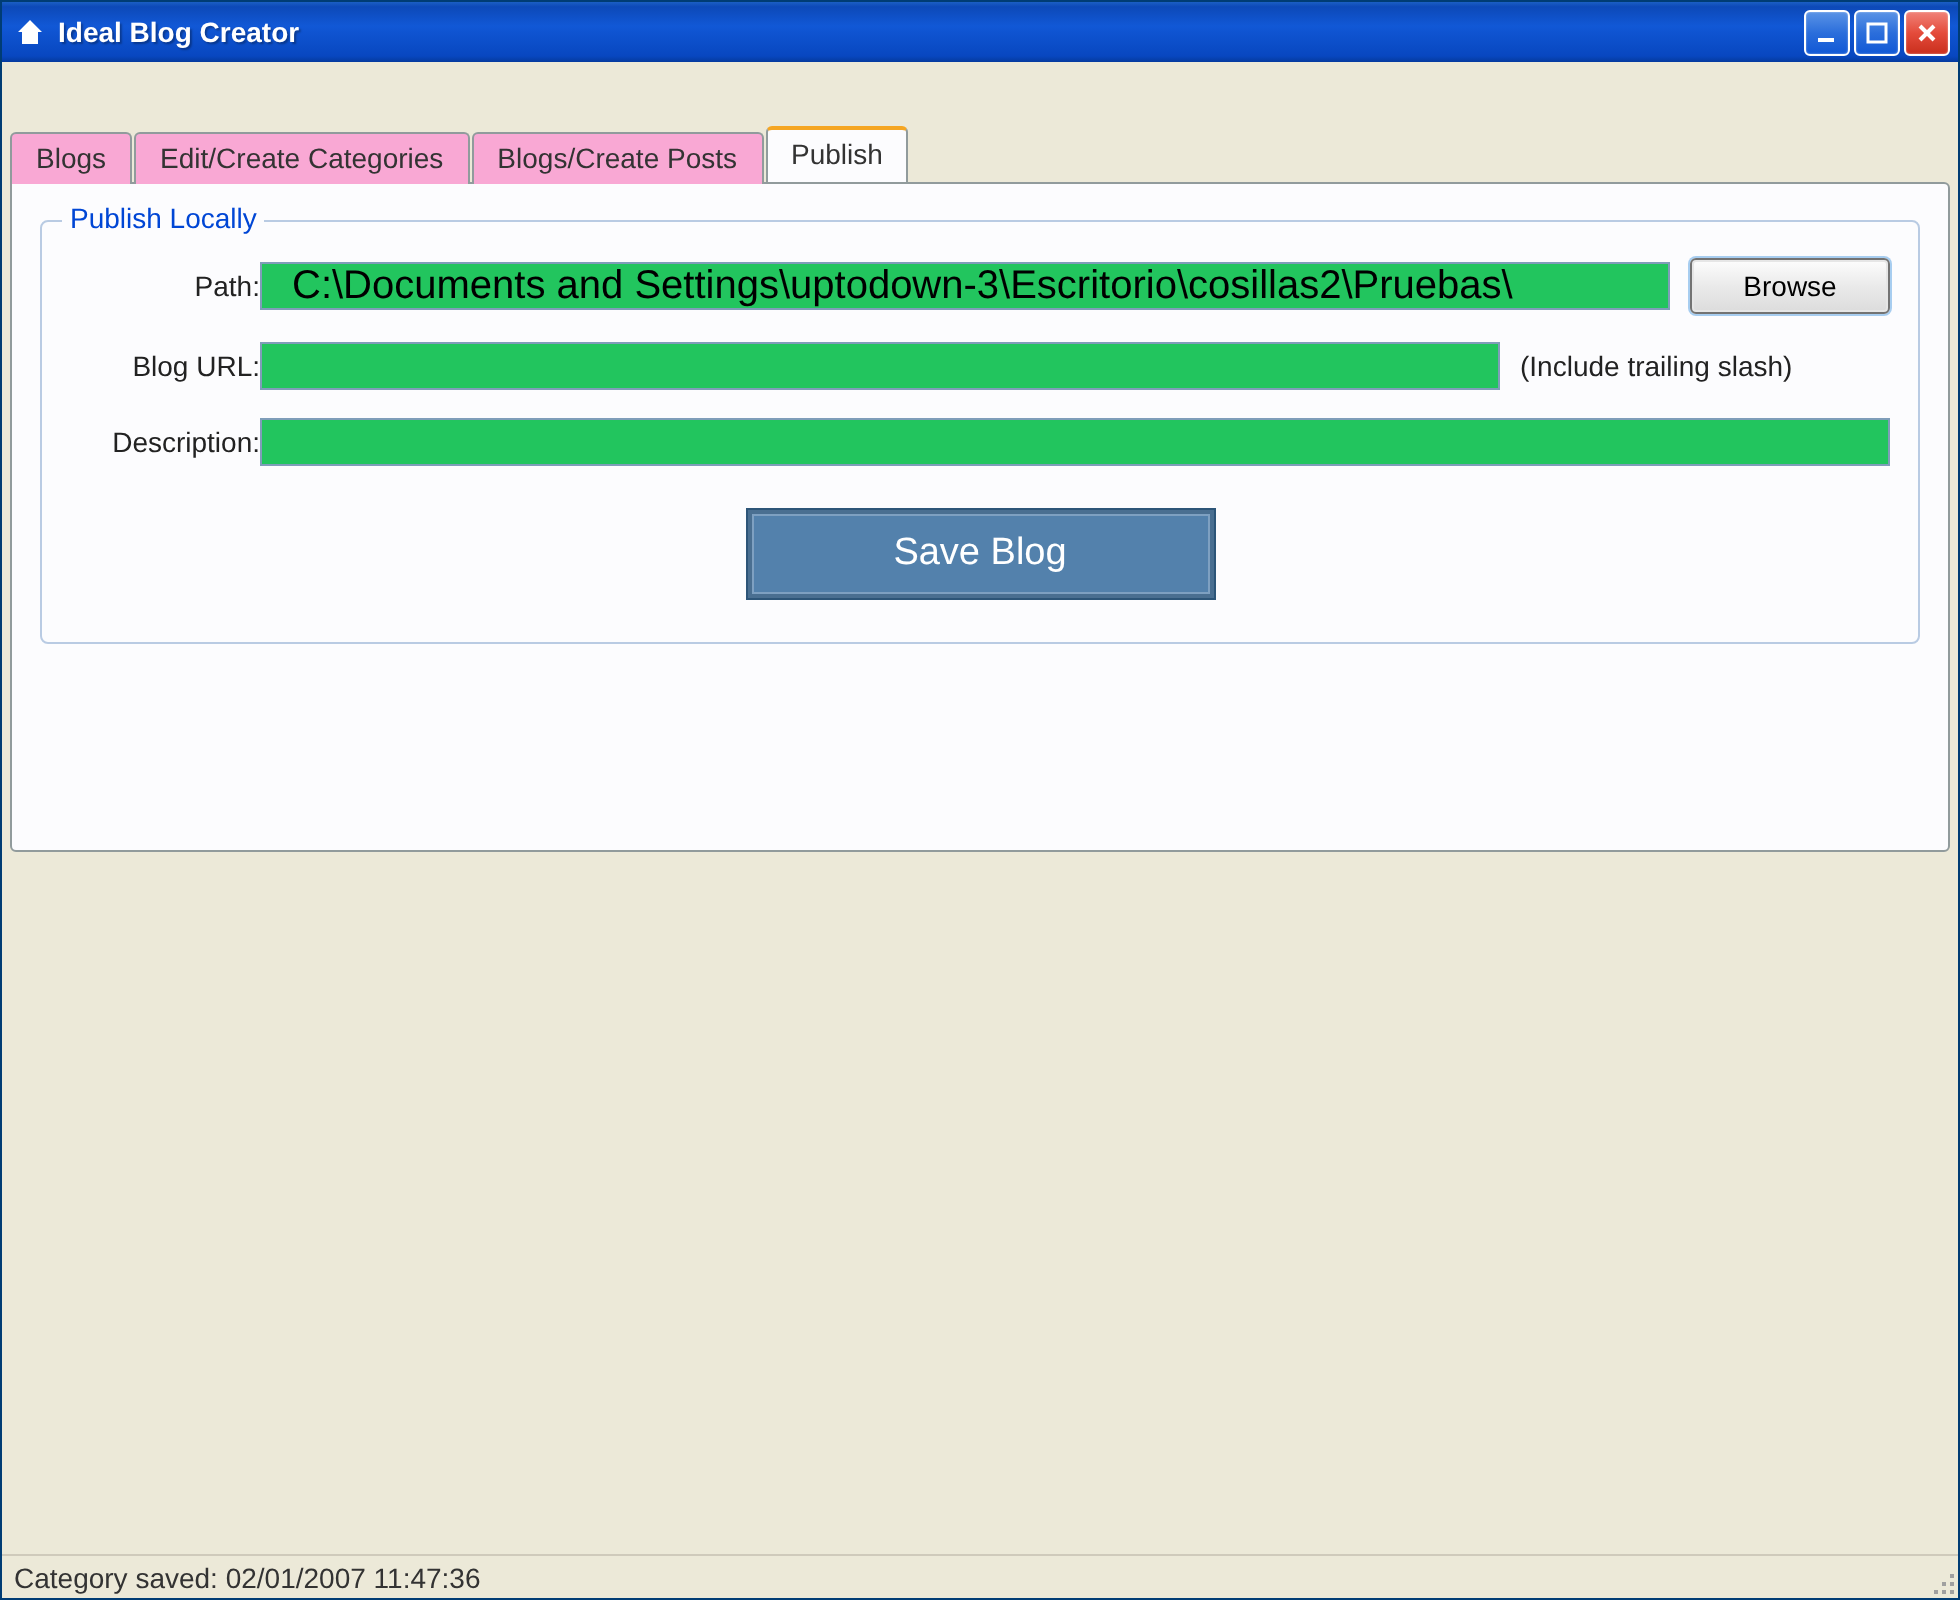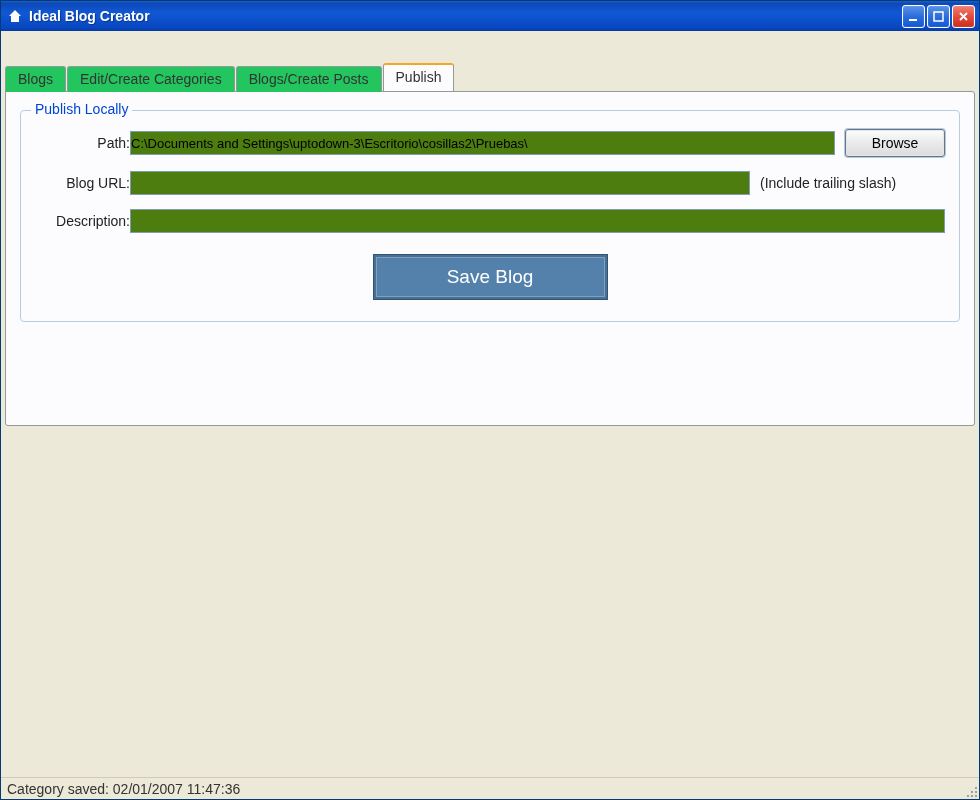--- a/index.html
+++ b/index.html
@@ -82,21 +82,21 @@
     display: flex;
     align-items: flex-end;
     font-size: 14px;
     position: relative;
     z-index: 2;
   }
   .tab {
     padding: 4px 12px 5px 12px;
     border: 1px solid #919b9c;
     border-bottom: none;
-    background: #22c55e;
+    background: #f9a8d4;
     border-radius: 3px 3px 0 0;
     margin-right: 1px;
     position: relative;
     top: 1px;
     color: #333;
     cursor: default;
   }
   .tab.active {
     background: #fcfcfe;
     border-top: 2px solid #f5a623;
@@ -135,25 +135,25 @@
     margin-bottom: 14px;
   }
   .row .label {
     width: 95px;
     font-size: 14px;
     color: #222;
     text-align: right;
   }
   .text-input {
     font-family: Tahoma, Arial, sans-serif;
-    font-size: 13px;
+    font-size: 20px;
     border: 1px solid #7f9db9;
     height: 24px;
-    padding: 2px 0;
-    background: #4d7c0f;
+    padding: 2px 15px;
+    background: #22c55e;
   }
   .path-input { flex: 1; }
   .browse-btn {
     width: 100px; height: 28px;
     margin-left: 10px;
     border: 1px solid #737373;
     border-radius: 3px;
     background: linear-gradient(to bottom, #fdfdfd 0%, #eaeaea 50%, #dcdcdc 100%);
     box-shadow: inset 0 0 0 1px #e6e6e6, 0 0 0 1px #a7cdf0;
     font-size: 14px;

